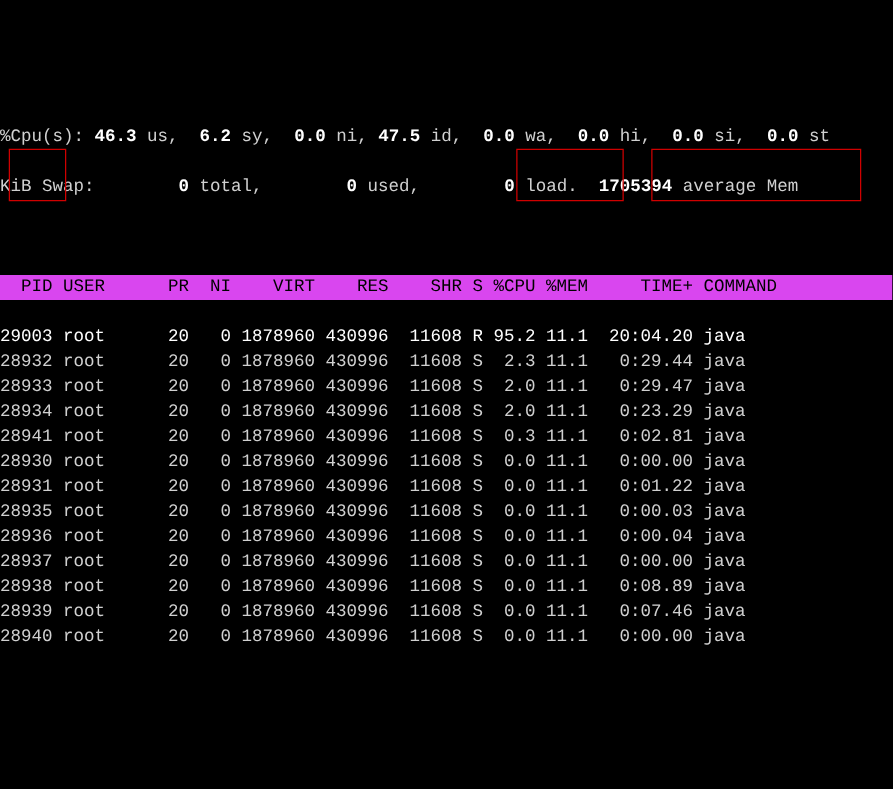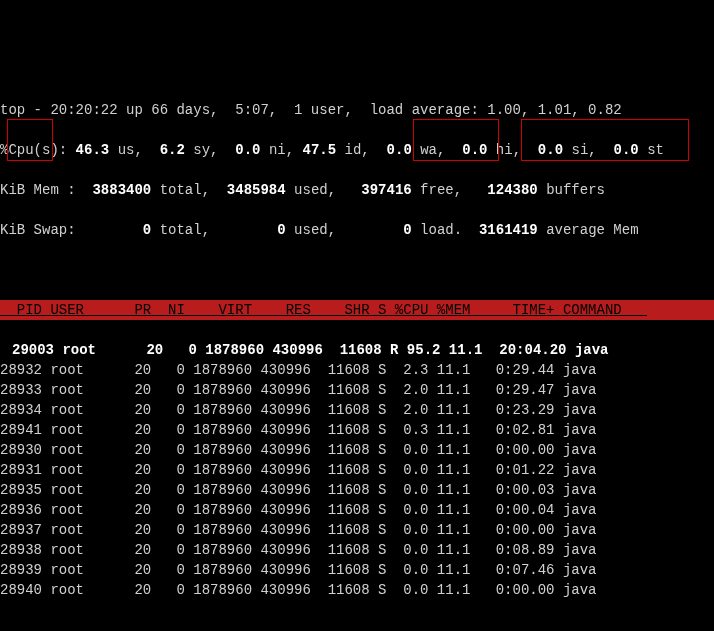--- a/index.html
+++ b/index.html
@@ -10,47 +10,44 @@
     color:#d0d0d0;
     width:714px;
     height:631px;
     overflow:hidden;
     white-space:pre;
   }
   .term{padding:0;}
   .hdr{color:#d0d0d0;}
   .b{font-weight:bold;color:#fff;}
   .columns{
-    background:#b91c1c;
+    background:#d946ef;
     color:#000;
     display:block;
-    text-decoration:underline;
   }
   .row{display:block;position:relative;height:20px;}
-  .row.bold{font-weight:bold;color:#fff;margin-left:12px;}
+  .row.bold{font-weight:normal;color:#fff;}
   .box{
     position:absolute;
     border:1px solid #d00000;
     pointer-events:none;
   }
   
   #box-pid  {left:7px;   top:119px; width:44px;  height:40px;}
   #box-cpu  {left:413px; top:119px; width:84px;  height:40px;}
   #box-time {left:521px; top:119px; width:166px; height:40px;}
 </style>
 </head>
 <body>
 
 
 
 <div class="term">
-<span class="hdr row">top - 20:20:22 up 66 days,  5:07,  1 user,  load average: 1.00, 1.01, 0.82</span>
 <span class="hdr row"><span>%Cpu(s):</span><span class="b"> 46.3 </span><span>us,</span><span class="b">  6.2 </span><span>sy,</span><span class="b">  0.0 </span><span>ni,</span><span class="b"> 47.5 </span><span>id,</span><span class="b">  0.0 </span><span>wa,</span><span class="b">  0.0 </span><span>hi,</span><span class="b">  0.0 </span><span>si,</span><span class="b">  0.0 </span><span>st</span></span>
-<span class="hdr row"><span>KiB Mem :</span><span class="b">  3883400 </span><span>total,</span><span class="b">  3485984 </span><span>used,</span><span class="b">   397416 </span><span>free,</span><span class="b">   124380 </span><span>buffers</span></span>
-<span class="hdr row"><span>KiB Swap:</span><span class="b">        0 </span><span>total,</span><span class="b">        0 </span><span>used,</span><span class="b">        0 </span><span>load.</span><span class="b">  3161419 </span><span>average Mem</span></span>
+<span class="hdr row"><span>KiB Swap:</span><span class="b">        0 </span><span>total,</span><span class="b">        0 </span><span>used,</span><span class="b">        0 </span><span>load.</span><span class="b">  1705394 </span><span>average Mem</span></span>
 <span class="row"> </span>
 <span class="columns row">  PID USER      PR  NI    VIRT    RES    SHR S %CPU %MEM     TIME+ COMMAND   </span>
 <div id="rows"><span class="row bold">29003 root      20   0 1878960 430996  11608 R 95.2 11.1  20:04.20 java       </span><span class="row">28932 root      20   0 1878960 430996  11608 S  2.3 11.1   0:29.44 java       </span><span class="row">28933 root      20   0 1878960 430996  11608 S  2.0 11.1   0:29.47 java       </span><span class="row">28934 root      20   0 1878960 430996  11608 S  2.0 11.1   0:23.29 java       </span><span class="row">28941 root      20   0 1878960 430996  11608 S  0.3 11.1   0:02.81 java       </span><span class="row">28930 root      20   0 1878960 430996  11608 S  0.0 11.1   0:00.00 java       </span><span class="row">28931 root      20   0 1878960 430996  11608 S  0.0 11.1   0:01.22 java       </span><span class="row">28935 root      20   0 1878960 430996  11608 S  0.0 11.1   0:00.03 java       </span><span class="row">28936 root      20   0 1878960 430996  11608 S  0.0 11.1   0:00.04 java       </span><span class="row">28937 root      20   0 1878960 430996  11608 S  0.0 11.1   0:00.00 java       </span><span class="row">28938 root      20   0 1878960 430996  11608 S  0.0 11.1   0:08.89 java       </span><span class="row">28939 root      20   0 1878960 430996  11608 S  0.0 11.1   0:07.46 java       </span><span class="row">28940 root      20   0 1878960 430996  11608 S  0.0 11.1   0:00.00 java       </span></div>
 </div>
 
 <div id="box-pid" class="box"></div>
 <div id="box-cpu" class="box"></div>
 <div id="box-time" class="box"></div>
 
 

